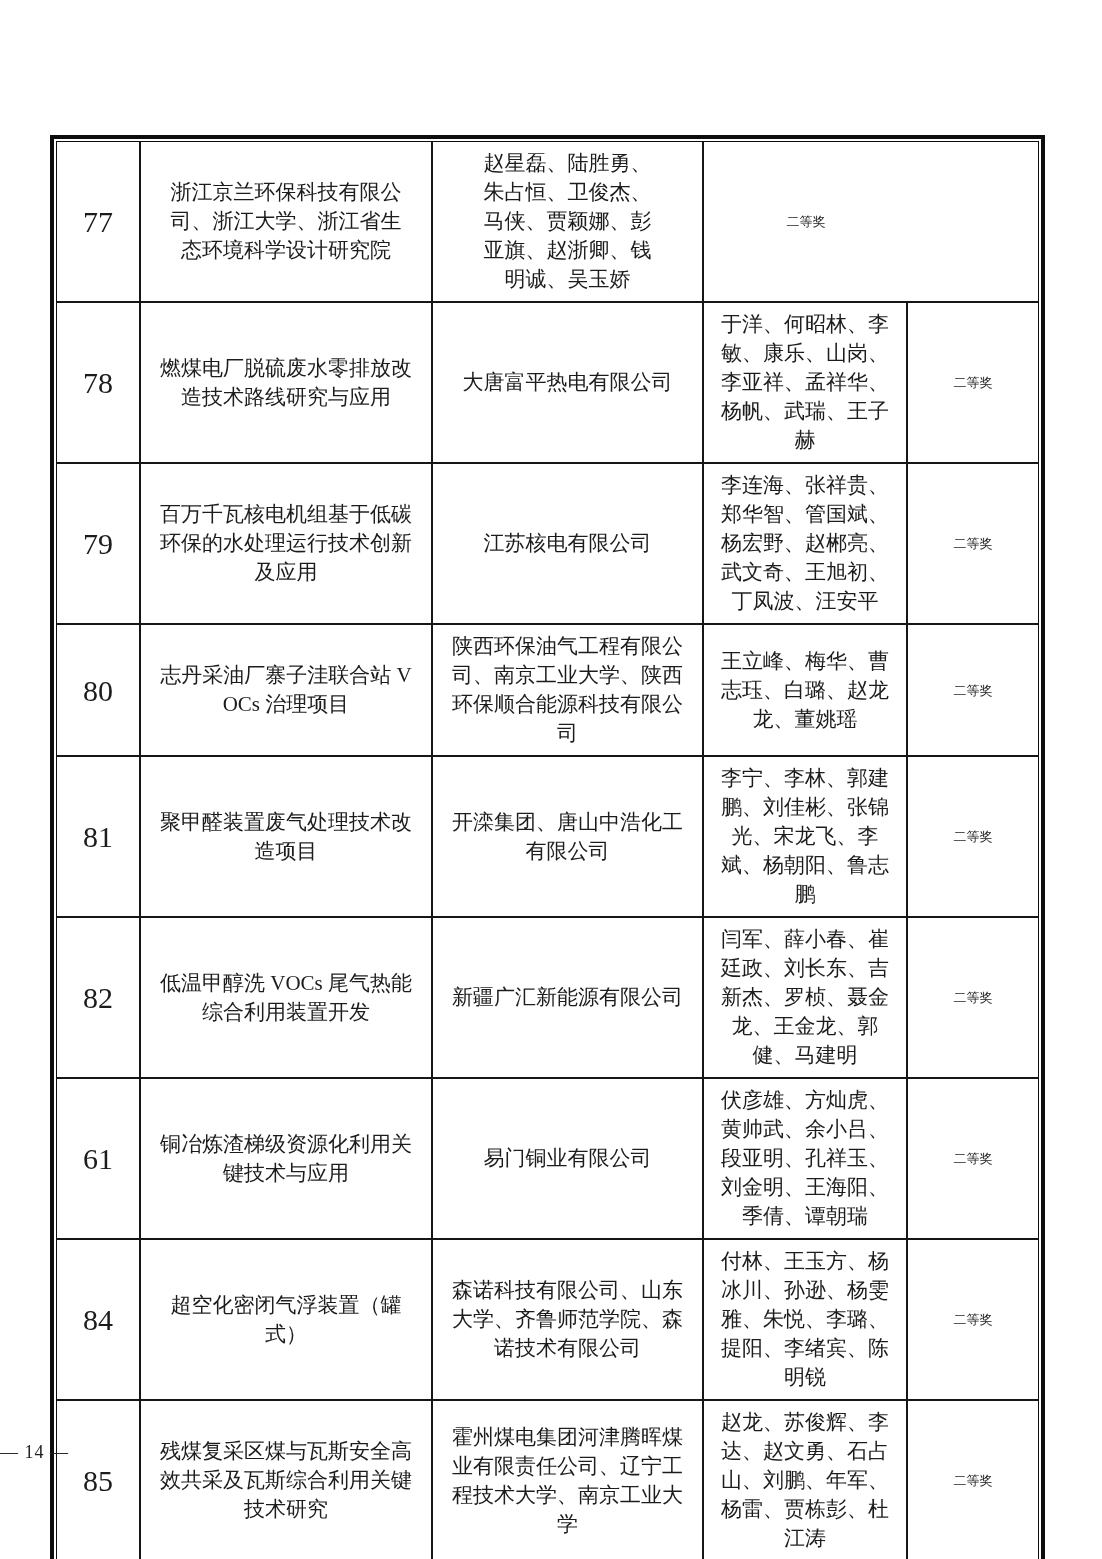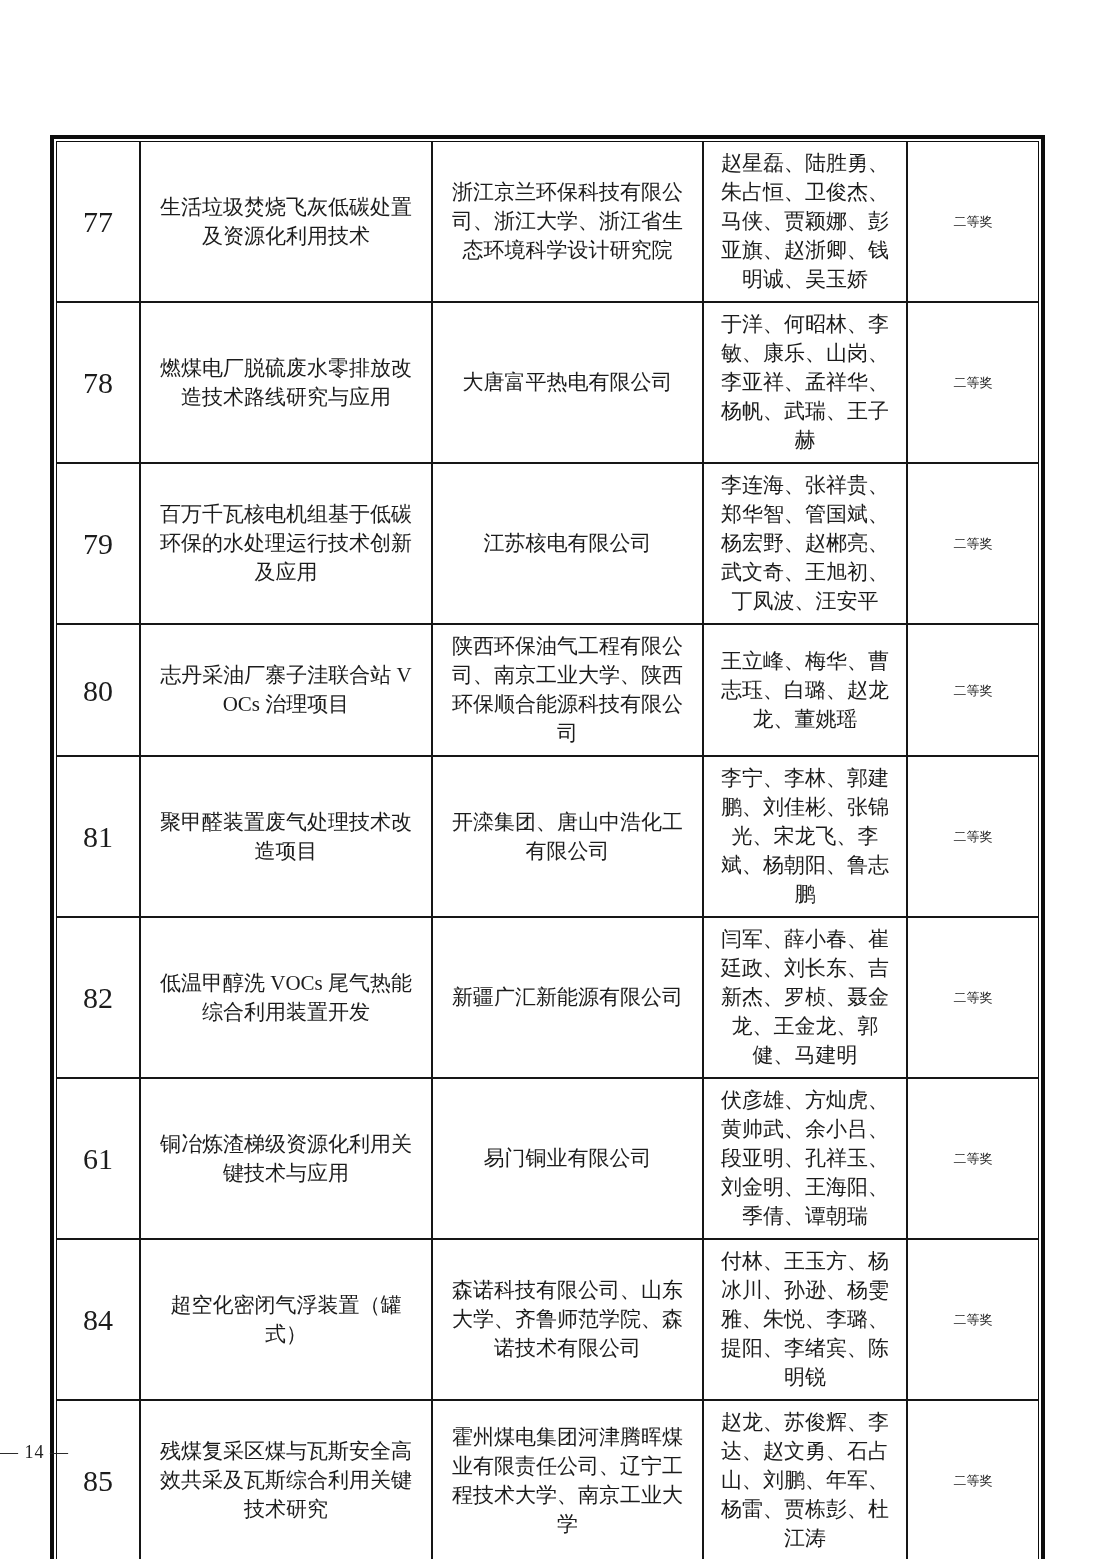--- a/index.html
+++ b/index.html
@@ -85,23 +85,20 @@
 
 <div class="page">
 
   <div class="award-table">
     <div class="table-inner">
 
         <div class="row">
           <div class="cell c-no">
             <span class="txt">77</span>
           </div>
-          <div class="cell c-project">
-            <span class="txt">生活垃圾焚烧飞灰低碳处置及资源化利用技术</span>
-          </div>
           <div class="cell c-org">
             <span class="txt">浙江京兰环保科技有限公司、浙江大学、浙江省生态环境科学设计研究院</span>
           </div>
           <div class="cell c-people">
             <span class="txt">赵星磊、陆胜勇、朱占恒、卫俊杰、马侠、贾颖娜、彭亚旗、赵浙卿、钱明诚、吴玉娇</span>
           </div>
           <div class="cell c-award">
             <span class="txt">二等奖</span>
           </div>
         </div>

